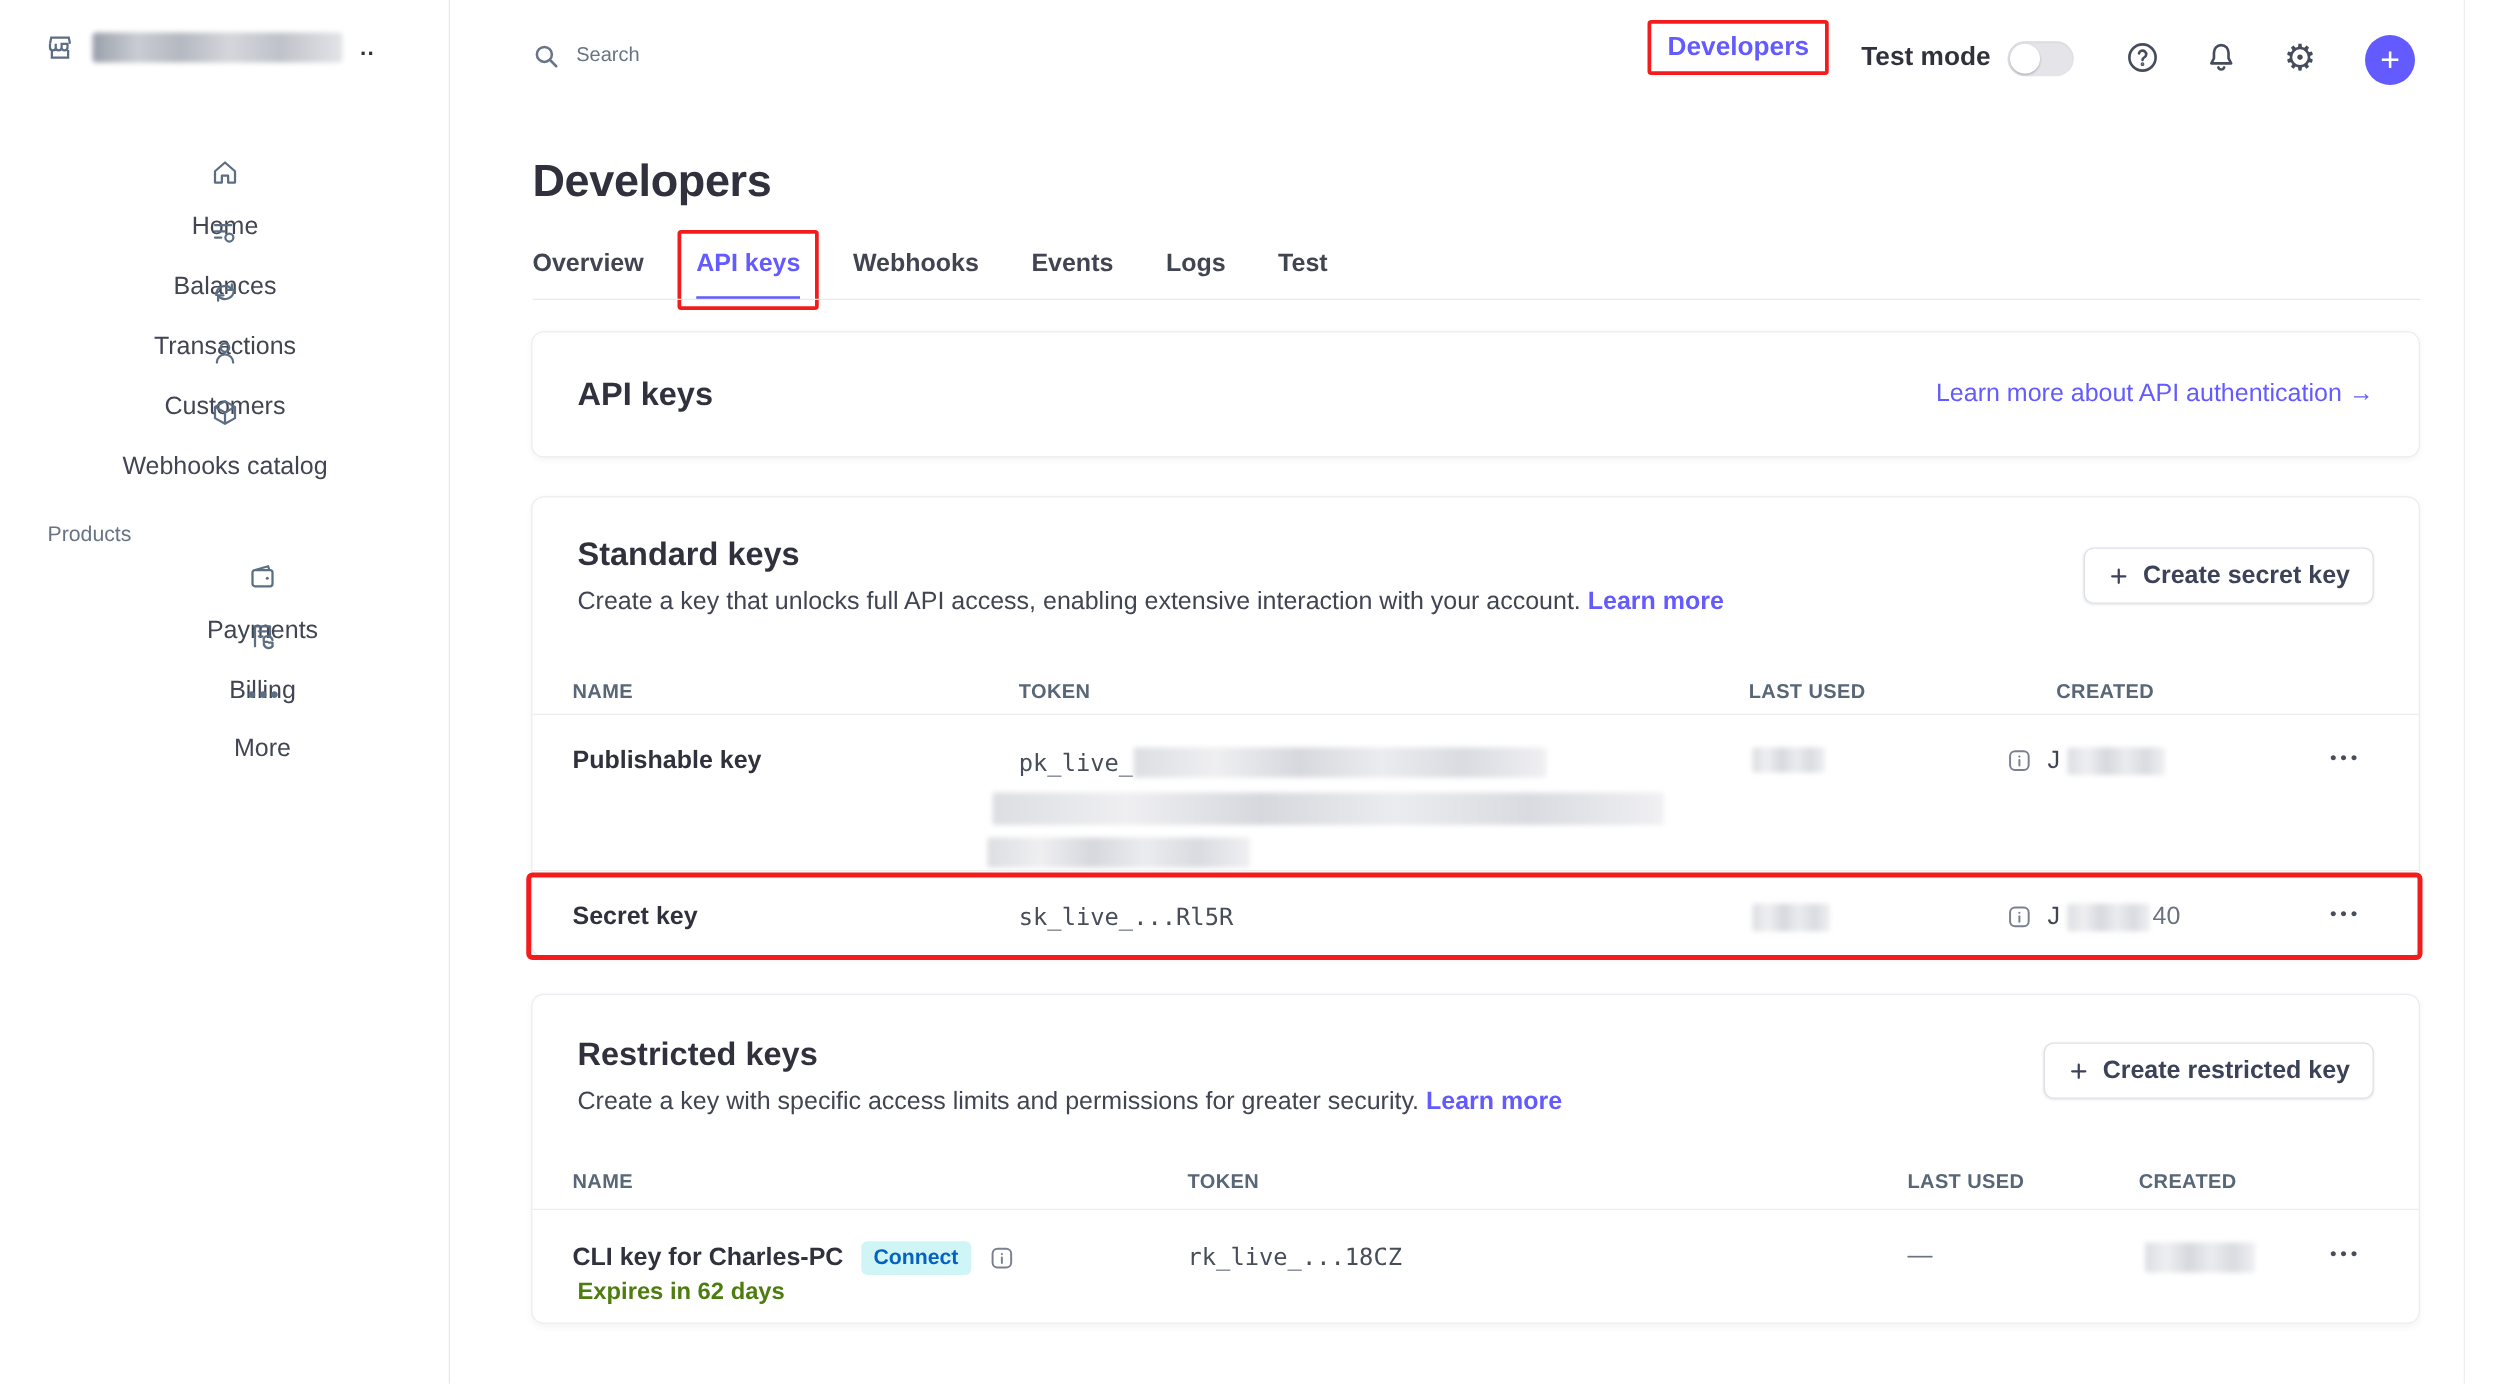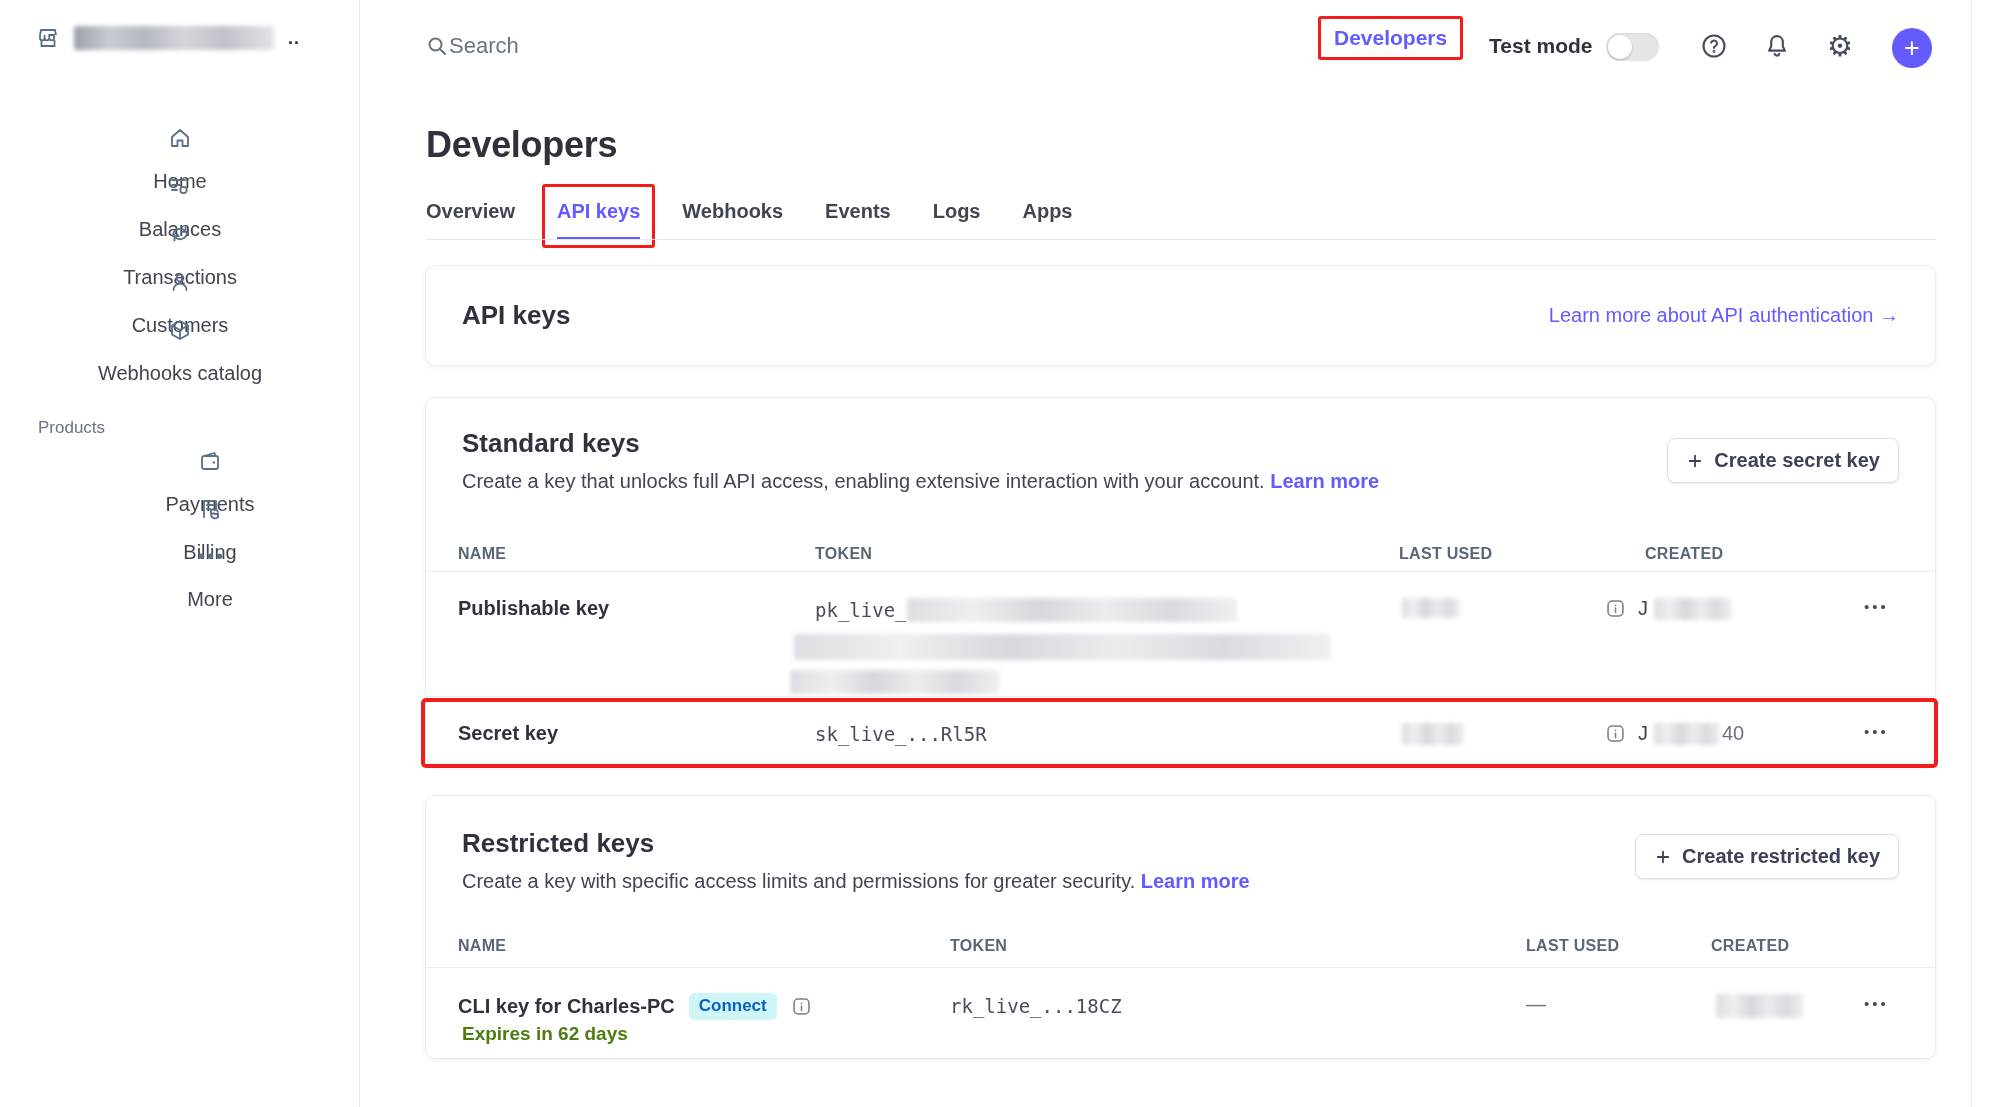--- a/index.html
+++ b/index.html
@@ -15,21 +15,21 @@
   .brand-suffix { color:#30313d; font-weight:700; font-size:18px; letter-spacing:1px; }
   .side-nav { position:absolute; left:0; top:126px; width:360px; }
   .side-item { display:flex; align-items:center; gap:20px; height:48px; padding:0 38px; font-size:20px; color:#414552; cursor:pointer;flex-direction:column; }
   .side-item .chev { margin-left:auto; }
   .side-section { position:absolute; left:38px; top:418px; font-size:17px; color:#687385; }
   .side-nav2 { position:absolute; left:0; top:449px; width:420px; }
   .icon24 { width:24px; height:24px; flex:0 0 24px; }
   .dots { color:#5b6e84; font-size:20px; letter-spacing:2px; width:24px; }
 
   
-  .search { position:absolute; left:425px; top:33px; display:flex; align-items:center; gap:0; font-size:22px; color:#687385; cursor:pointer; }
+  .search { position:absolute; left:425px; top:33px; display:flex; align-items:center; gap:12px; font-size:16px; color:#687385; cursor:pointer; }
   .dev-annot { position:absolute; left:1318px; top:16px; border:3px solid #f21c1c; border-radius:3px; padding:7px 13px; }
   .dev-link { color:#635bff; font-weight:700; font-size:21px; cursor:pointer; }
   .testmode { position:absolute; left:1489px; top:34px; font-size:21px; font-weight:700; color:#30313d; }
   .toggle { position:absolute; left:1606px; top:33px; width:53px; height:28px; background:#e4e4e9; border-radius:14px; cursor:pointer; box-shadow:inset 0 1px 2px rgba(0,0,0,.06); }
   .toggle .knob { position:absolute; left:2px; top:2px; width:24px; height:24px; background:#fff; border-radius:50%; box-shadow:0 1px 2px rgba(0,0,0,.25); }
   .top-icon { position:absolute; top:31px; width:30px; height:30px; color:#454c5c; cursor:pointer; display:flex; align-items:center; justify-content:center; }
   .gear-glyph { font-size:29px; line-height:1; color:#454c5c; font-family:"DejaVu Sans",sans-serif; }
   .avatar-plus { position:absolute; left:1892px; top:28px; width:40px; height:40px; border-radius:50%; background:#635bff; color:#fff; display:flex; align-items:center; justify-content:center; font-size:27px; font-weight:400; cursor:pointer; }
 
   
@@ -196,21 +196,21 @@
 
 <div class="tabs">
   <div class="tab">Overview</div>
   <div class="tab active">
     <span>API keys</span>
     <div class="tab-annot"></div>
   </div>
   <div class="tab">Webhooks</div>
   <div class="tab">Events</div>
   <div class="tab">Logs</div>
-  <div class="tab">Apps</div>
+  <div class="tab">Test</div>
 </div>
 <div class="tabs-divider"></div>
 
 <div class="card card1">
   <h2>API keys</h2>
   <span class="plink">Learn more about API authentication →</span>
 </div>
 
 <div class="card card2">
   <div class="sec-title" style="top:30px">Standard keys</div>

